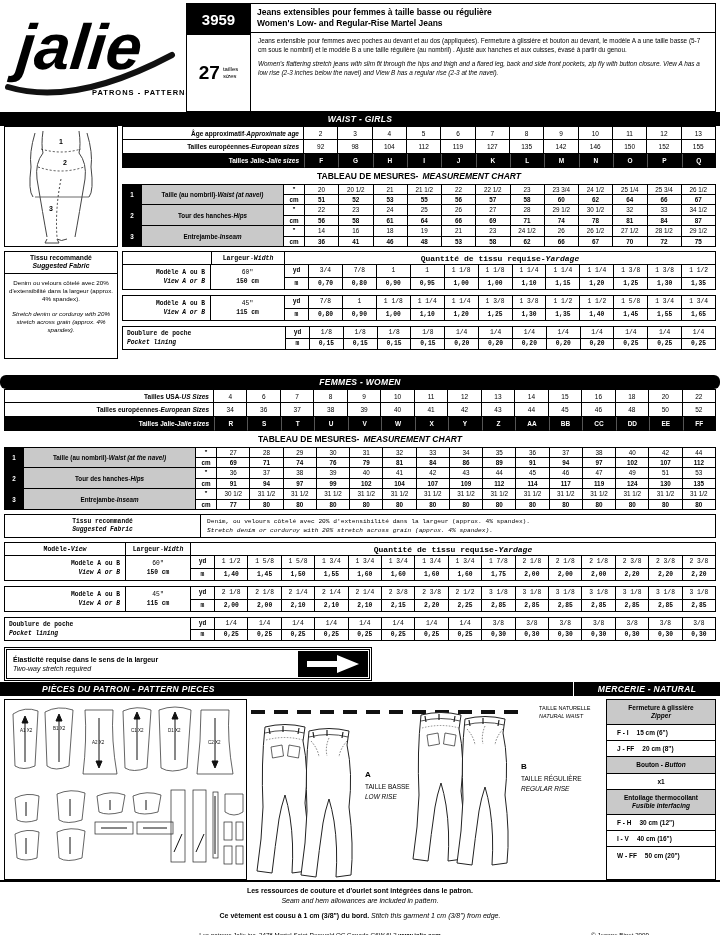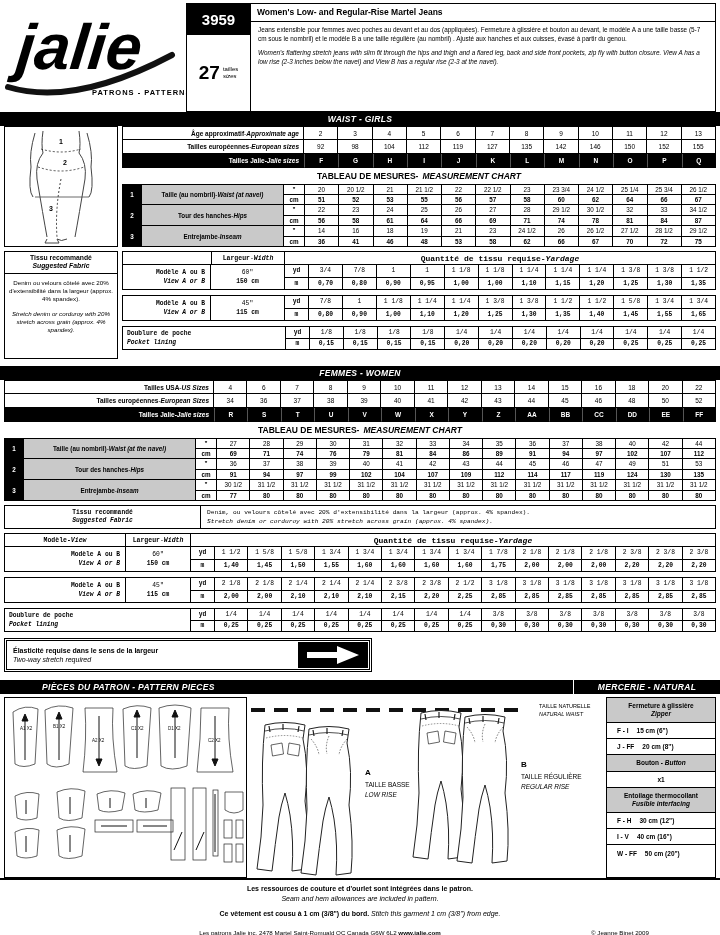--- a/index.html
+++ b/index.html
@@ -94,21 +94,21 @@
   
   .stretchbox { margin:6px 0 0 4px; width:368px; height:34px; border:1px solid #000;
                 box-shadow:0 0 0 1px #fff inset, 0 0 0 2px #000 inset;
                 display:flex; align-items:center; justify-content:space-between;
                 padding:3px 3px 3px 8px; }
   .stretchtxt { font-size:7px; line-height:9px; }
   .arrowblk { width:70px; height:26px; background:#000; display:flex;
               align-items:center; justify-content:center; }
 
   
-  .botbars { display:flex; height:17px; margin-top:8px; }
+  .botbars { display:flex; height:17px; margin-top:1px; }
   .botbars .bleft { flex:1; justify-content:flex-start; padding-left:42px; }
   .botbars .bright { width:146px; margin-left:1px; }
   .main { display:flex; height:183px; padding:0 4px; border-bottom:2px solid #000; }
   .piecesbox { width:243px; border:1px solid #000; }
   .jeanszone { flex:1; position:relative; }
   .notions { width:110px; border:1px solid #000; font-size:6.5px;
              display:flex; flex-direction:column; }
   .ntitle { background:#c9c9c9; text-align:center; font-weight:bold;
             padding:4px 2px; line-height:8px; border-bottom:1px solid #000; }
   .nval { display:flex; align-items:center; padding:0 0 0 10px; gap:8px; height:16px;
@@ -141,20 +141,21 @@
         <div class="sizescell">
           <span class="n27">27</span>
           <span class="sizeswords">
             <span>tailles</span><br>
             <span class="i">sizes</span>
           </span>
         </div>
       </div>
       <div class="titlecol">
         <div class="titlecell">
+          <div>Jeans extensibles pour femmes à taille basse ou régulière</div>
           <div>Women's Low- and Regular-Rise Martel Jeans</div>
         </div>
         <div class="desccell">
           <p>Jeans extensible pour femmes avec poches au devant et au dos (appliquées). Fermeture à glissière et bouton au devant, le modèle A a une taille basse (5-7 cm sous le nombril) et le modèle B a une taille régulière (au nombril) . Ajusté aux hanches et aux cuisses, évasé à partir du genou.</p>
           <p class="i">Women's flattering stretch jeans with slim fit through the hips and thigh and a flared leg, back and side front pockets, zip fly with button closure. View A has a low rise (2-3 inches below the navel) and View B has a regular rise (2-3 at the navel).</p>
         </div>
       </div>
     </div>
   </div>
 
@@ -663,21 +664,21 @@
               <div class="pcol">
                 <div class="pa">1/4</div>
                 <div class="pb">0,25</div>
               </div>
             </div>
         </div>
       </div>
     </div>
   </div>
 
-  <div class="bar" style="margin-top:7px;">FEMMES - WOMEN</div>
+  <div class="bar" style="margin-top:16px;border-radius:6px;">FEMMES - WOMEN</div>
 
   <div style="padding:0 4px;">
     <div class="srow">
       <div class="rlabel">
         <span class="b">Tailles USA</span>
           <span> - </span>
           <span class="bi">US Sizes</span>
       </div>
       <div class="cells w-cells">
           <div class="cell">4</div>

